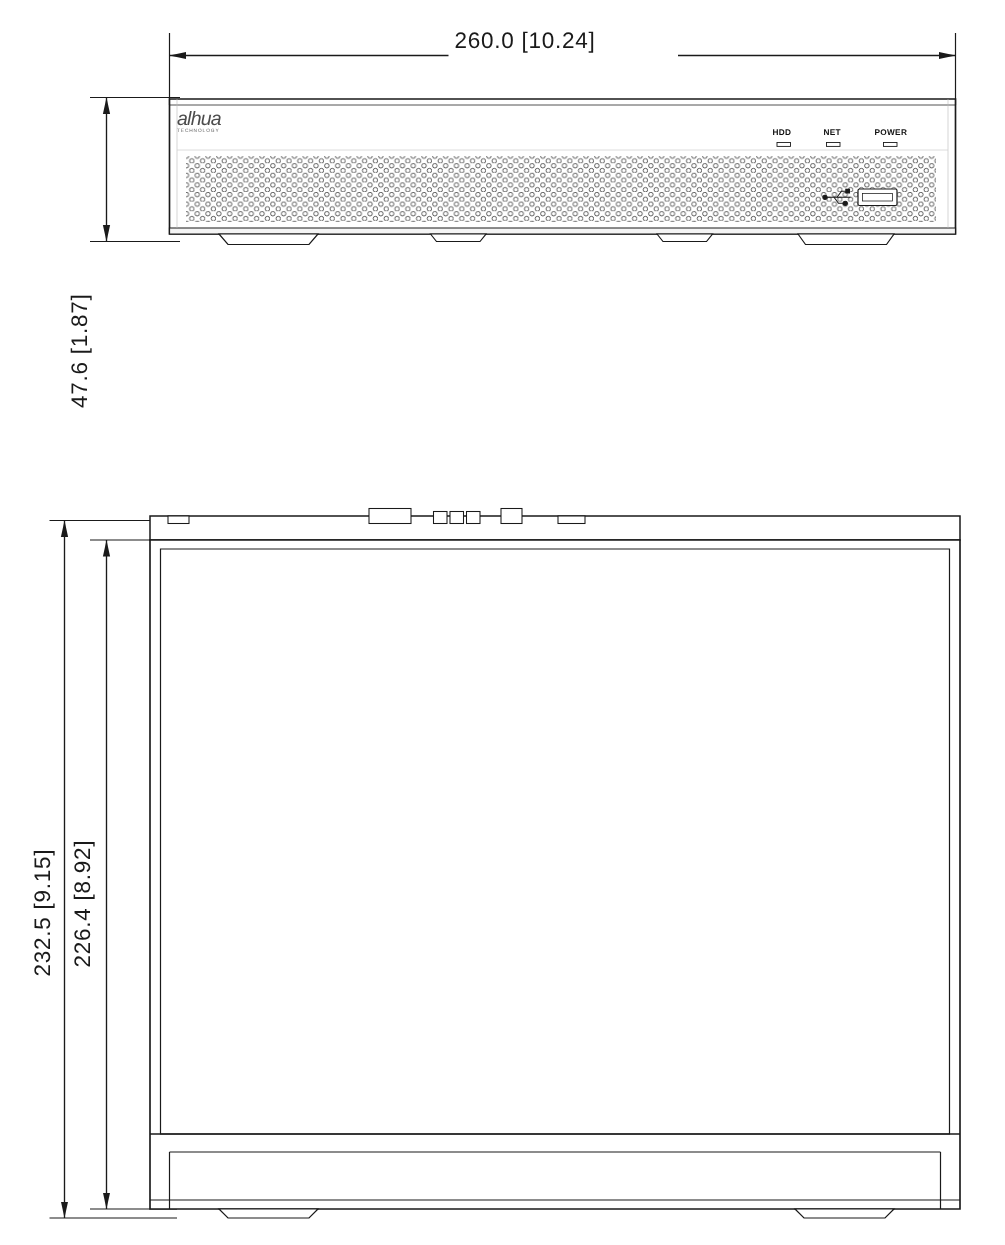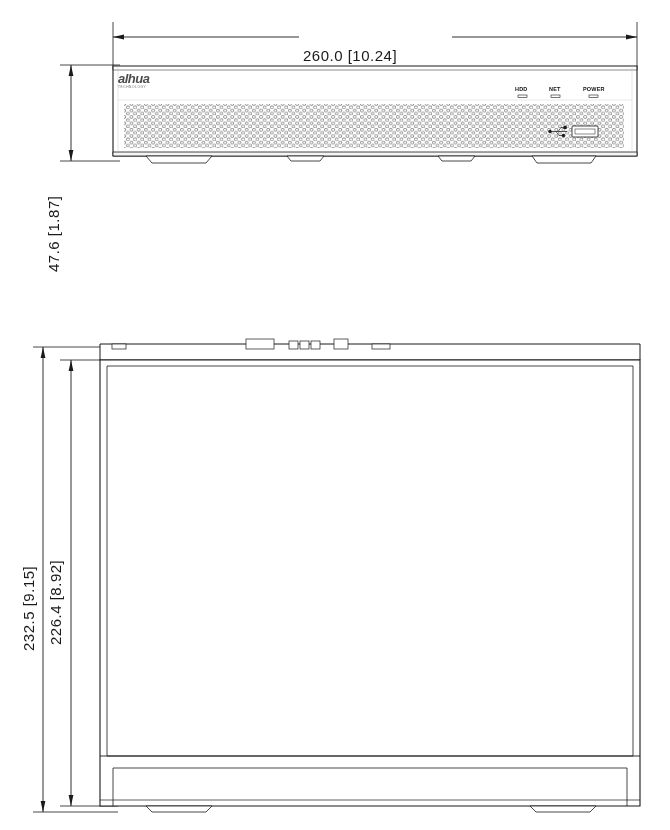--- a/index.html
+++ b/index.html
@@ -43,21 +43,21 @@
   .logo-box {
     position: absolute;
     left: 118px;
     top: 72px;
     width: 82px;
     height: 16px;
   }
   .logo-text {
     font-size: 13px;
     font-style: italic;
-    font-weight: bold;
+    font-weight: normal;
     color: #4c4c4c;
     letter-spacing: -0.5px;
     line-height: 13px;
   }
   .logo-sub {
     font-size: 3.2px;
     color: #6a6a6a;
     letter-spacing: 0.6px;
     line-height: 4px;
     margin-top: 0px;
@@ -173,21 +173,21 @@
       <line x1="113" y1="768" x2="627" y2="768" stroke="#1a1a1a" stroke-width="0.8"></line>
       <line x1="113" y1="768" x2="113" y2="806" stroke="#1a1a1a" stroke-width="0.8"></line>
       <line x1="627" y1="768" x2="627" y2="806" stroke="#1a1a1a" stroke-width="0.8"></line>
       <line x1="100" y1="800" x2="640" y2="800" stroke="#1a1a1a" stroke-width="0.7"></line>
 
       <path d="M146,806 L152,812 L206,812 L212,806 Z" fill="#ffffff" stroke="#1a1a1a" stroke-width="0.8"></path>
       <path d="M530,806 L536,812 L590,812 L596,806 Z" fill="#ffffff" stroke="#1a1a1a" stroke-width="0.8"></path>
     </g>
   </svg>
 
-  <div class="dim-label" style="left:303px; top:19px;margin-top:28px;">260.0  [10.24]</div>
+  <div class="dim-label" style="left:303px; top:19px;">260.0  [10.24]</div>
 
   <div class="dim-label vert" style="left:45px; top:272px;">47.6  [1.87]</div>
 
   <div class="dim-label vert" style="left:20px; top:651px;">232.5  [9.15]</div>
 
   <div class="dim-label vert" style="left:47px; top:645px;">226.4  [8.92]</div>
 
   <div class="led-label" style="left:515px; top:86px;">HDD</div>
 
   <div class="led-label" style="left:549px; top:86px;">NET</div>

